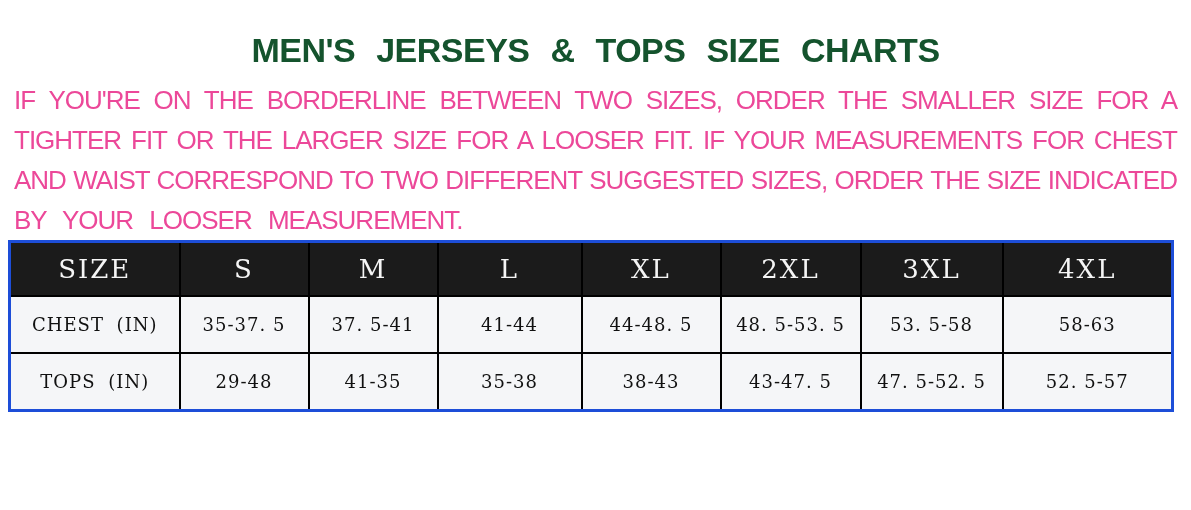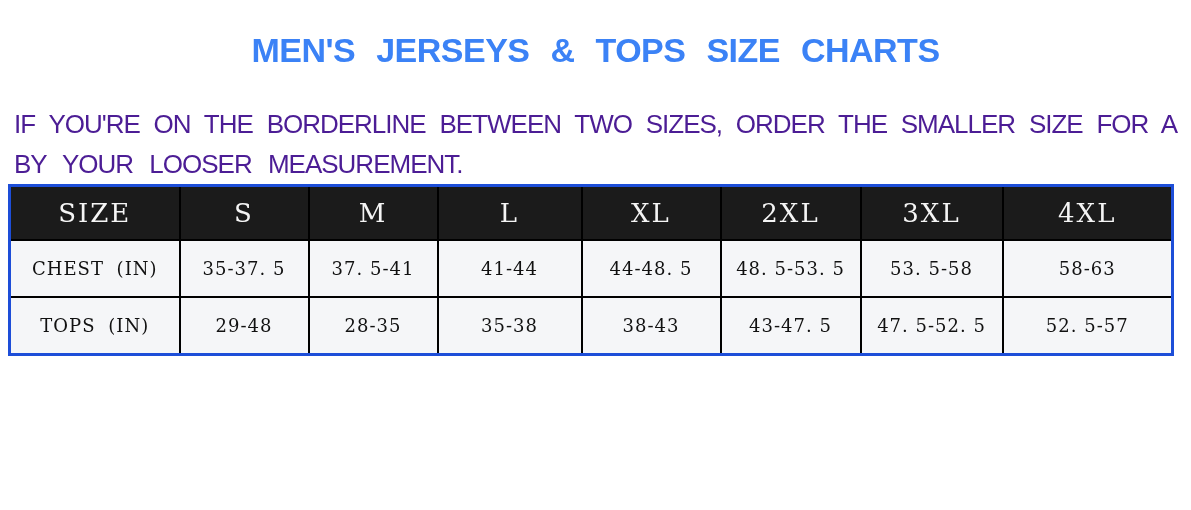--- a/index.html
+++ b/index.html
@@ -11,27 +11,27 @@
     overflow: hidden;
     box-sizing: border-box;
   }
   .page-title {
     margin: 0;
     padding-top: 28px;
     text-align: center;
     font-size: 34px;
     font-weight: bold;
     line-height: 44px;
-    color: #3b82f6;
+    color: #14532d;
     letter-spacing: -0.5px;
     word-spacing: 12px;
   }
   .intro {
-    margin: 32px 14px 0 14px;
-    color: #4c1d95;
+    margin: 8px 14px 0 14px;
+    color: #ec4899;
     font-size: 26px;
     line-height: 40px;
     letter-spacing: -1px;
   }
   .intro-line.just {
     text-align: justify;
     text-align-last: justify;
   }
   .intro-line.last {
     text-align: left;
@@ -72,20 +72,22 @@
 </style>
 </head>
 <body>
 
 <div class="page">
 
   <h1 class="page-title">MEN'S JERSEYS &amp; TOPS SIZE CHARTS</h1>
 
   <div class="intro">
     <div class="intro-line just">IF YOU'RE ON THE BORDERLINE BETWEEN TWO SIZES, ORDER THE SMALLER SIZE FOR A</div>
+    <div class="intro-line just">TIGHTER FIT OR THE LARGER SIZE FOR A LOOSER FIT. IF YOUR MEASUREMENTS FOR CHEST</div>
+    <div class="intro-line just">AND WAIST CORRESPOND TO TWO DIFFERENT SUGGESTED SIZES, ORDER THE SIZE INDICATED</div>
     <div class="intro-line last">BY YOUR LOOSER MEASUREMENT.</div>
   </div>
 
   <table class="size-table">
     <colgroup>
       <col style="width:170px">
         <col style="width:129px">
         <col style="width:129px">
         <col style="width:144px">
       <col style="width:139px">
@@ -112,21 +114,21 @@
         <td>37. 5-41</td>
         <td>41-44</td>
         <td>44-48. 5</td>
         <td>48. 5-53. 5</td>
         <td>53. 5-58</td>
         <td>58-63</td>
       </tr>
       <tr>
         <th>TOPS (IN)</th>
         <td>29-48</td>
-        <td>28-35</td>
+        <td>41-35</td>
         <td>35-38</td>
         <td>38-43</td>
         <td>43-47. 5</td>
         <td>47. 5-52. 5</td>
         <td>52. 5-57</td>
       </tr>
     </tbody>
   </table>
 
 </div>

